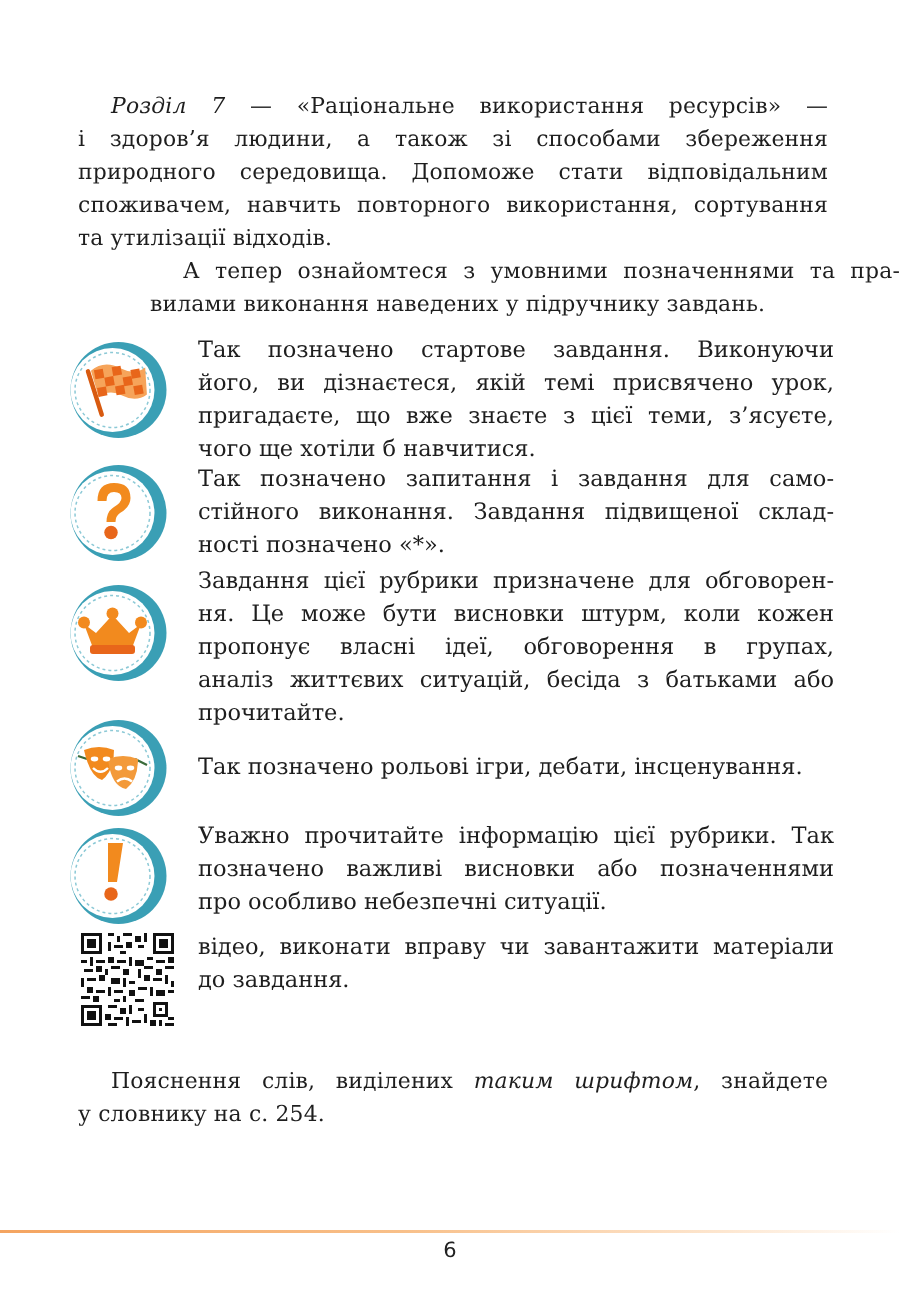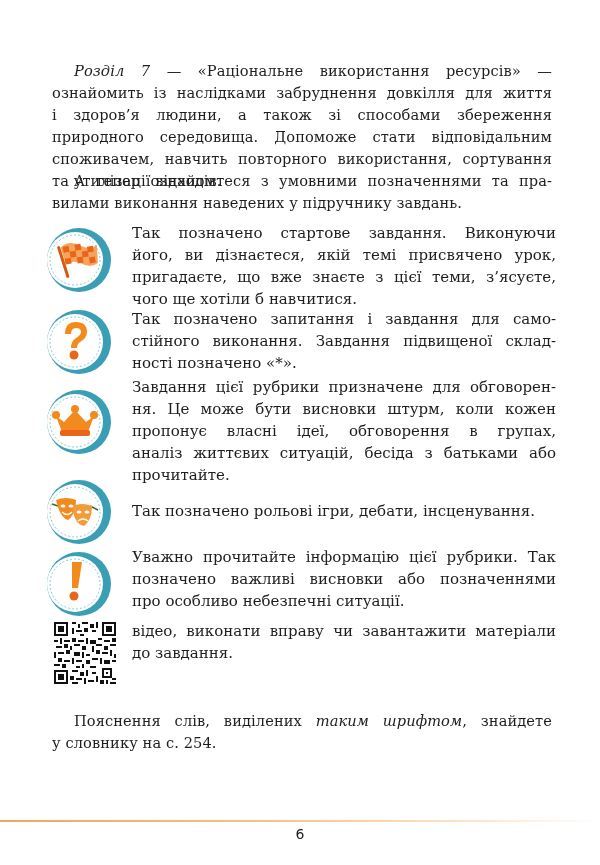--- a/index.html
+++ b/index.html
@@ -39,28 +39,27 @@
       font-size: 14px; color: #222;
     }
   </style>
 </head>
 <body>
 
 <div class="page">
 
   <div class="p" style="top:60px;">
     <span class="line indent"><em>Розділ 7</em><span> — «Раціональне використання ресурсів» —</span></span>
-    <span class="line">ознайомить із наслідками забруднення довкілля для життя</span>
     <span class="line">і здоров’я людини, а також зі способами збереження</span>
     <span class="line">природного середовища. Допоможе стати відповідальним</span>
     <span class="line">споживачем, навчить повторного використання, сортування</span>
     <span class="line last">та утилізації відходів.</span>
   </div>
 
-  <div class="p" style="top:170px;">
+  <div class="p" style="top:170px;margin-left:48px;">
     <span class="line indent">А тепер ознайомтеся з умовними позначеннями та пра-</span>
     <span class="line last">вилами виконання наведених у підручнику завдань.</span>
   </div>
 
   <div class="row" style="top:222px;">
     <div class="icon-wrap" style="top:4px;">
       <svg width="68" height="68" viewBox="0 0 68 68">
         <circle cx="35" cy="34" r="32" fill="#3a9fb5"></circle>
         <circle cx="31" cy="34" r="28" fill="#ffffff"></circle>
         <circle cx="31" cy="34" r="25" fill="none" stroke="#8cc9d6" stroke-width="1" stroke-dasharray="2 2"></circle>

